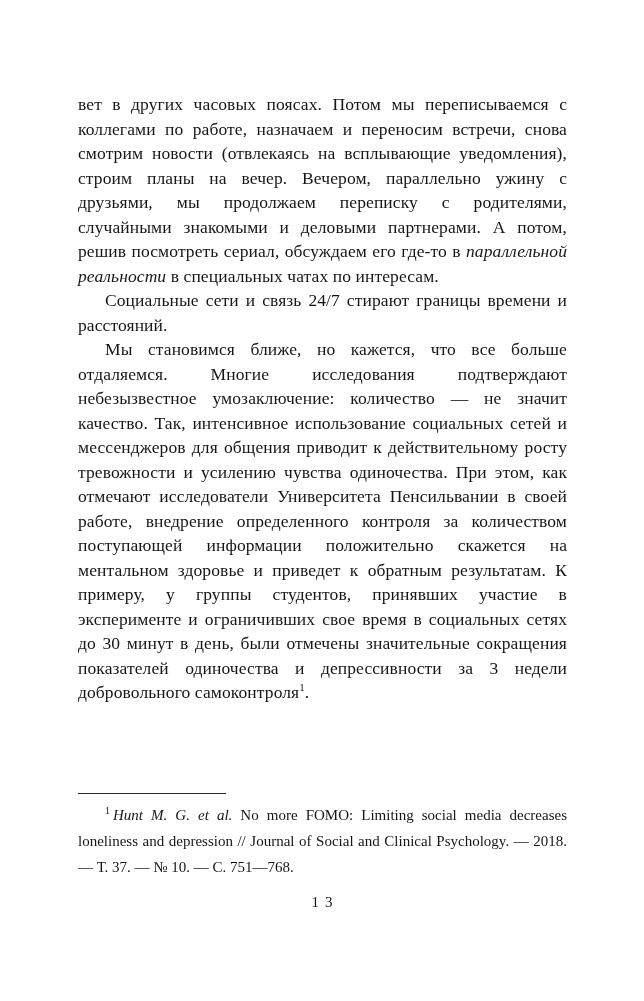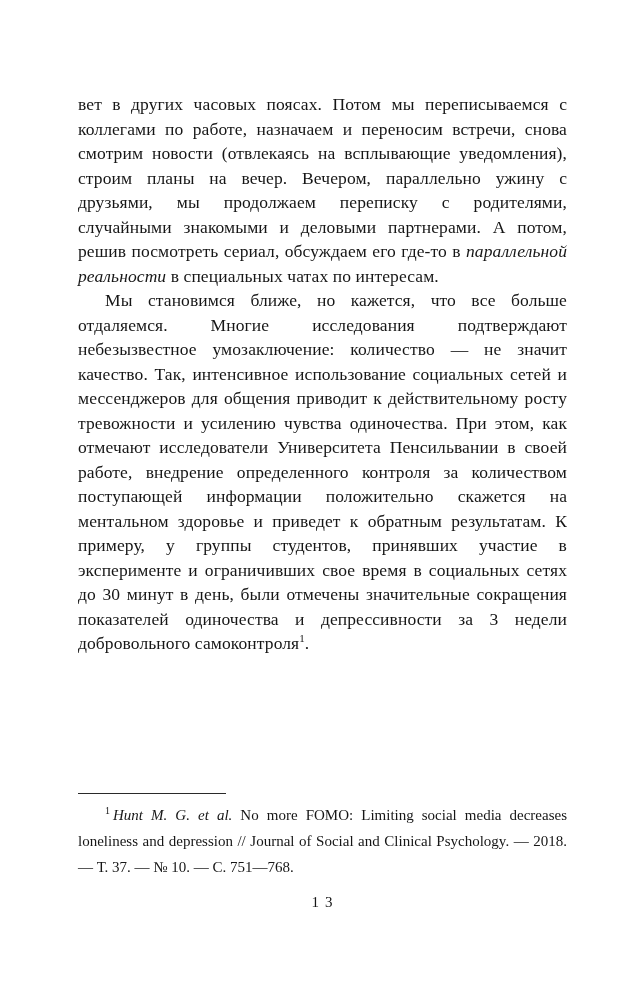--- a/index.html
+++ b/index.html
@@ -85,20 +85,21 @@
   }
 </style>
 </head>
 <body>
 
 <div class="page">
 
   <div class="text-block">
     <p><span>вет в других часовых поясах. Потом мы переписываемся с коллегами по работе, назначаем и переносим встречи, снова смотрим новости (отвлекаясь на всплывающие уведомления), строим планы на вечер. Вечером, параллельно ужину с друзьями, мы продолжаем переписку с родителями, случайными знакомыми и деловыми партнерами. А потом, решив посмотреть сериал, обсуждаем его где-то в </span><span class="italic">параллельной реальности</span><span> в специальных чатах по интересам.</span></p>
 
+    <p class="indent"><span>Социальные сети и связь 24/7 стирают границы времени и расстояний.</span></p>
 
     <p class="indent"><span>Мы становимся ближе, но кажется, что все больше отдаляемся. Многие исследования подтверждают небезызвестное умозаключение: количество — не значит качество. Так, интенсивное использование социальных сетей и мессенджеров для общения приводит к действительному росту тревожности и усилению чувства одиночества. При этом, как отмечают исследователи Университета Пенсильвании в своей работе, внедрение определенного контроля за количеством поступающей информации положительно скажется на ментальном здоровье и приведет к обратным результатам. К примеру, у группы студентов, принявших участие в эксперименте и ограничивших свое время в социальных сетях до 30 минут в день, были отмечены значительные сокращения показателей одиночества и депрессивности за 3 недели добровольного самоконтроля</span><sup class="fn-ref">1</sup><span>.</span></p>
   </div>
 
   <div class="footnote">
     <div class="footnote-rule"></div>
     <p><sup class="fn-marker">1</sup><span class="italic">Hunt M. G. et al.</span><span> No more FOMO: Limiting social media decreases loneliness and depression // Journal of Social and Clinical Psychology. — 2018. — Т. 37. — № 10. — С. 751—768.</span></p>
   </div>
 
   <div class="page-number">13</div>

